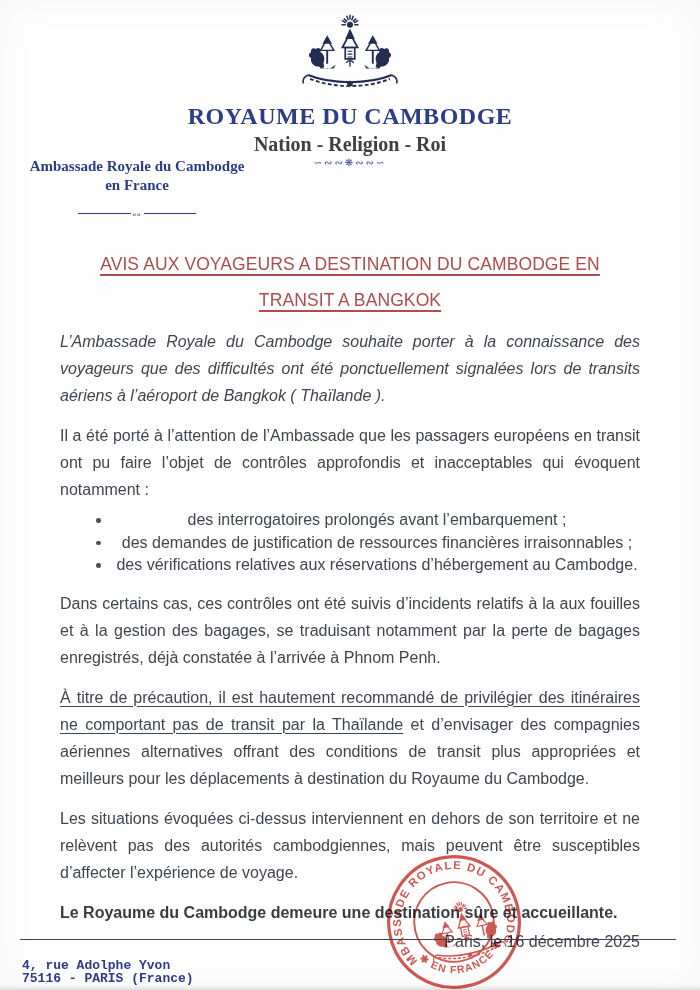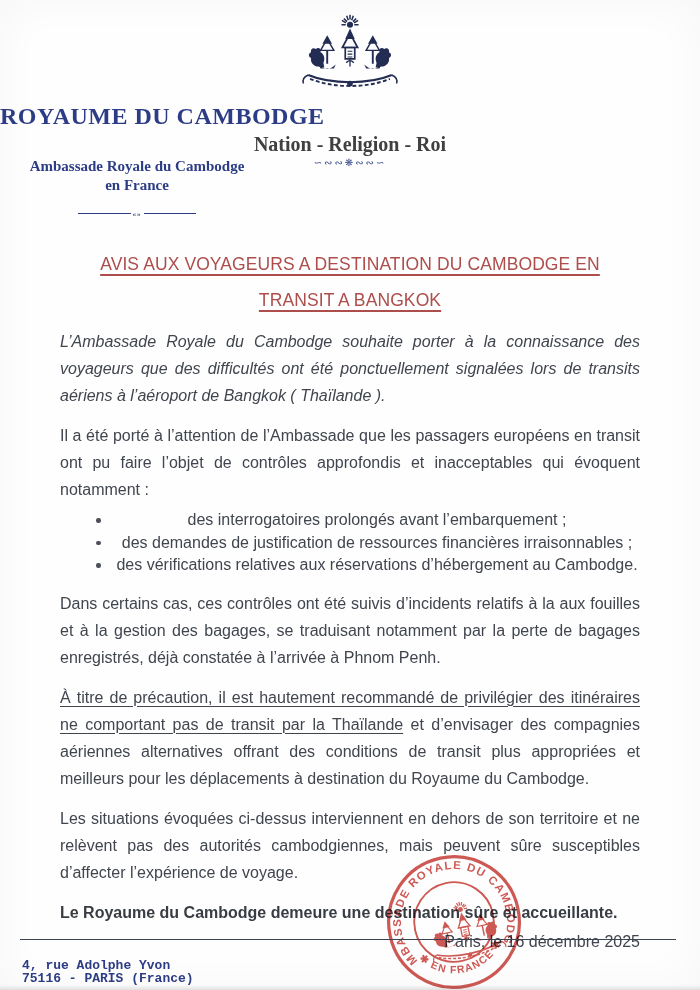--- a/index.html
+++ b/index.html
@@ -15,21 +15,21 @@
   }
   .page::after{
     content:"";position:absolute;left:0;right:0;bottom:0;height:5px;
     background:linear-gradient(to top,rgba(0,0,0,.10),rgba(0,0,0,0));
     pointer-events:none;
   }
 
   
   .crest{display:block;margin:14px auto 0;width:114px;height:86px;color:#232c52;}
   .kingdom{
-    text-align:left;margin-top:3px;
+    text-align:center;margin-top:3px;
     font-family:"Liberation Serif",serif;font-weight:700;
     font-size:24px;letter-spacing:.5px;color:#2c3c85;
   }
   .motto{
     text-align:center;margin-top:3px;
     font-family:"Liberation Serif",serif;font-weight:700;
     font-size:20px;color:#404040;
   }
   .flourish{
     text-align:center;margin-top:1px;
@@ -168,21 +168,21 @@
     <ul class="bullets">
       <li>des interrogatoires prolongés avant l’embarquement ;</li>
       <li>des demandes de justification de ressources financières irraisonnables ;</li>
       <li>des vérifications relatives aux réservations d’hébergement au Cambodge.</li>
     </ul>
 
     <p class="para">Dans certains cas, ces contrôles ont été suivis d’incidents relatifs à la aux fouilles et à la gestion des bagages, se traduisant notamment par la perte de bagages enregistrés, déjà constatée à l’arrivée à Phnom Penh.</p>
 
     <p class="para"><span class="uline">À titre de précaution, il est hautement recommandé de privilégier des itinéraires ne comportant pas de transit par la Thaïlande</span><span> et d’envisager des compagnies aériennes alternatives offrant des conditions de transit plus appropriées et meilleurs pour les déplacements à destination du Royaume du Cambodge.</span></p>
 
-    <p class="para">Les situations évoquées ci-dessus interviennent en dehors de son territoire et ne relèvent pas des autorités cambodgiennes, mais peuvent sûre susceptibles d’affecter l’expérience de voyage.</p>
+    <p class="para">Les situations évoquées ci-dessus interviennent en dehors de son territoire et ne relèvent pas des autorités cambodgiennes, mais peuvent être susceptibles d’affecter l’expérience de voyage.</p>
 
     <p class="para closing">Le Royaume du Cambodge demeure une destination sûre et accueillante.</p>
 
     <div class="dateline">Paris, le 16 décembre 2025</div>
   </div>
 
   <svg class="stamp" viewBox="0 0 150 150">
     <defs>
       <path id="arcTop" d="M 29.1 107.1 A 56 56 0 1 1 120.9 107.1" fill="none"></path>
       <path id="arcBottom" d="M 28.2 102 A 54 54 0 0 0 121.8 102" fill="none"></path>

